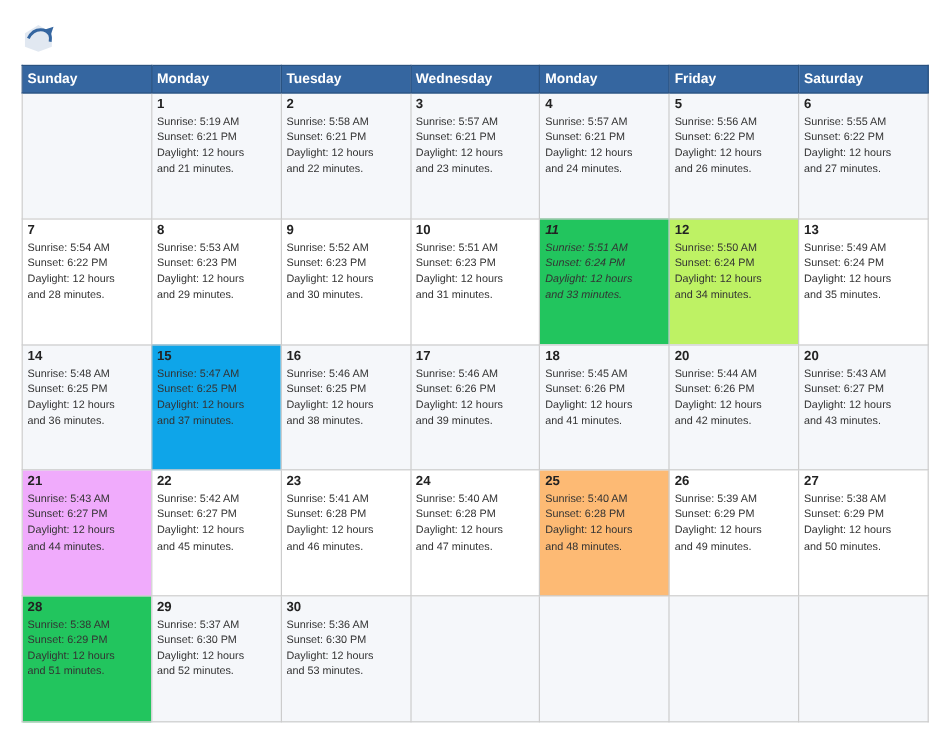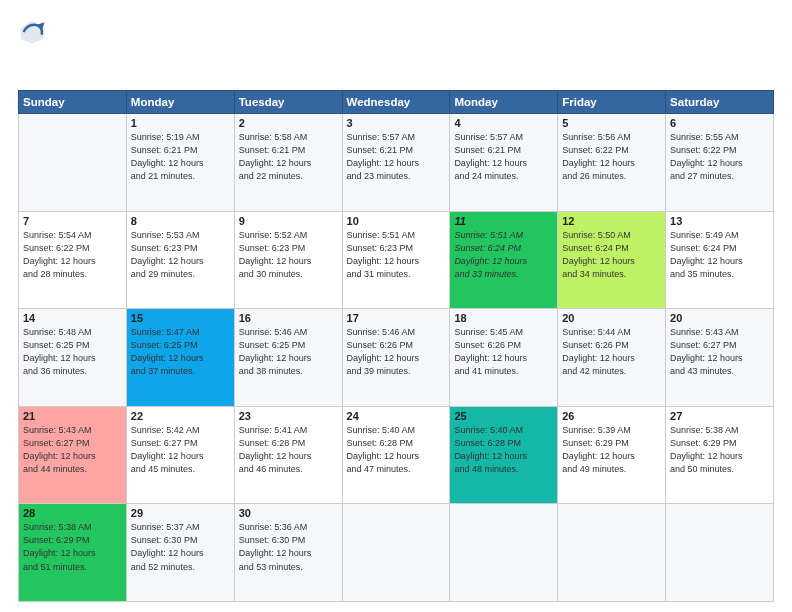--- a/index.html
+++ b/index.html
@@ -48,21 +48,20 @@
     }
     .cal-subtitle {
       font-size: 14px;
       color: #444;
       margin-top: 2px;
     }
     .calendar {
       width: 100%;
       border-collapse: collapse;
       flex: 1;
-      margin-top: 36px;
     }
     .calendar th {
       background: #3566a0;
       color: #fff;
       font-size: 11.5px;
       font-weight: bold;
       padding: 5px 4px;
       text-align: left;
       border: 1px solid #2a5280;
     }
@@ -274,21 +273,21 @@
           </td>
           <td style="background: rgb(245, 247, 250);">
             <span class="day-num">20</span>
             <div class="day-info" style="white-space: pre-line;">Sunrise: 5:43 AM
 Sunset: 6:27 PM
 Daylight: 12 hours
 and 43 minutes.</div>
           </td>
         </tr>
         <tr>
-          <td style="background: #fca5a5;">
+          <td style="background: #f0abfc;">
             <span class="day-num">21</span>
             <div class="day-info" style="white-space: pre-line;">Sunrise: 5:43 AM
 Sunset: 6:27 PM
 Daylight: 12 hours
 and 44 minutes.</div>
           </td>
           <td style="background: rgb(255, 255, 255);">
             <span class="day-num">22</span>
             <div class="day-info" style="white-space: pre-line;">Sunrise: 5:42 AM
 Sunset: 6:27 PM
@@ -302,21 +301,21 @@
 Daylight: 12 hours
 and 46 minutes.</div>
           </td>
           <td style="background: rgb(255, 255, 255);">
             <span class="day-num">24</span>
             <div class="day-info" style="white-space: pre-line;">Sunrise: 5:40 AM
 Sunset: 6:28 PM
 Daylight: 12 hours
 and 47 minutes.</div>
           </td>
-          <td style="background: #14b8a6;">
+          <td style="background: #fdba74;">
             <span class="day-num">25</span>
             <div class="day-info" style="white-space: pre-line;">Sunrise: 5:40 AM
 Sunset: 6:28 PM
 Daylight: 12 hours
 and 48 minutes.</div>
           </td>
           <td style="background: rgb(255, 255, 255);">
             <span class="day-num">26</span>
             <div class="day-info" style="white-space: pre-line;">Sunrise: 5:39 AM
 Sunset: 6:29 PM

